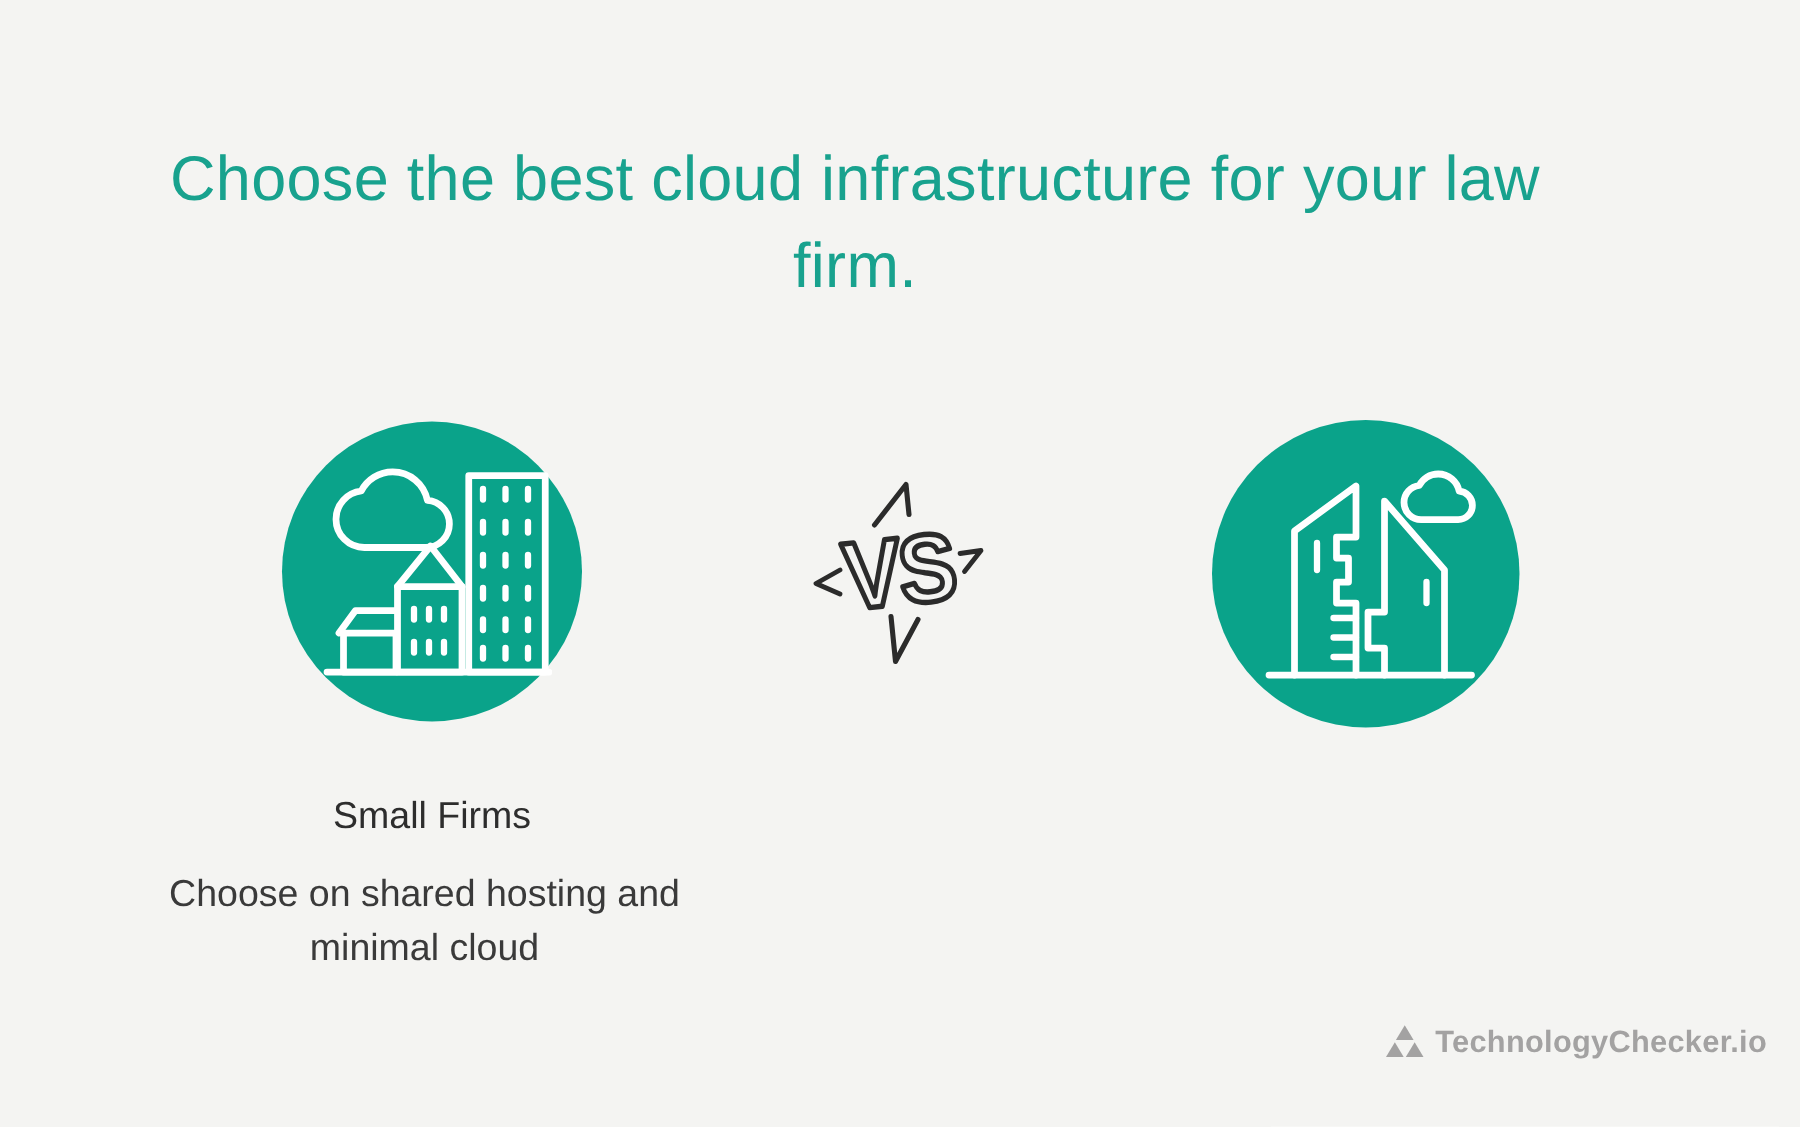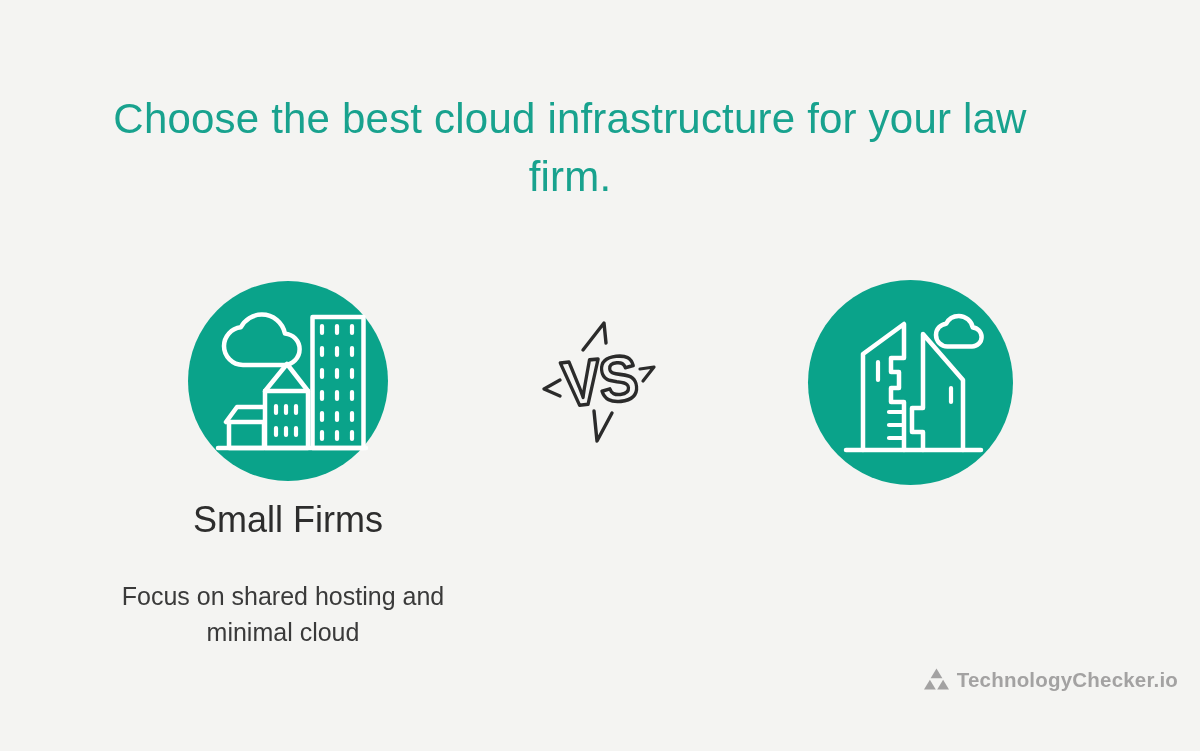--- a/index.html
+++ b/index.html
@@ -31,45 +31,45 @@
     display: flex;
     align-items: center;
     justify-content: center;
   }
   .circle.left  { left: 188px; top: 281px; width: 200px; height: 200px; }
   .circle.right { left: 808px; top: 280px; width: 205px; height: 205px; }
   .icon-svg { display: block; }
   .vs-wrap { position: absolute; left: 542px; top: 314px; width: 116px; height: 132px; }
   .col-title {
     position: absolute;
-    top: 498px;
+    top: 522px;
     margin: 0;
     text-align: center;
-    font-size: 36px;
+    font-size: 25px;
     line-height: 44px;
     font-weight: 500;
     color: #2d2d2d;
   }
   .col-title.left  { left: 138px; width: 300px; }
   .col-title.right { left: 738px; width: 340px; }
   .col-desc {
     position: absolute;
     top: 578px;
     margin: 0;
     text-align: center;
     font-size: 25px;
     line-height: 36px;
     font-weight: 400;
     color: #3a3a3a;
   }
   .col-desc.left  { left: 83px;  width: 400px; }
   .col-desc.right { left: 648px; width: 520px; }
   .footer-brand {
     position: absolute;
-    top: 668px;
+    top: 683px;
     right: 22px;
     display: flex;
     align-items: center;
     gap: 7px;
   }
   .brand-text {
     font-size: 20.5px;
     font-weight: 600;
     color: #a3a2a2;
     letter-spacing: 0.2px;
@@ -131,21 +131,21 @@
       <path d="M96,140 L96,122 L85,122 L85,98 L96,98 L96,24 L136,70 L136,140"></path>
       <path stroke-width="4.2" d="M124,78 V92"></path>
 
       <path transform="translate(109,-1.6) scale(1.9)" stroke-width="2.37" d="M19.35,10.04C18.67,6.59 15.64,4 12,4 9.11,4 6.6,5.64 5.35,8.04 2.34,8.36 0,10.91 0,14c0,3.31 2.69,6 6,6h13c2.76,0 5,-2.24 5,-5 0,-2.64 -2.05,-4.78 -4.65,-4.96z"></path>
 
       <path d="M19,140 H154"></path>
     </svg>
   </div>
 
   <h2 class="col-title left">Small Firms</h2>
-  <p class="col-desc left">Focus on shared hosting and minimal cloud</p>
+  <p class="col-desc left">Choose on shared hosting and minimal cloud</p>
 
 
   <div class="footer-brand">
     <svg width="27" height="24" viewBox="0 0 27 24" fill="#a3a2a2">
       <path d="M13.5,0.5 L19.4,10.3 H7.6 Z"></path>
       <path d="M6.9,11.8 L12.8,21.6 H1 Z"></path>
       <path d="M20.1,11.8 L26,21.6 H14.2 Z"></path>
     </svg>
     <span class="brand-text">TechnologyChecker.io</span>
   </div>

